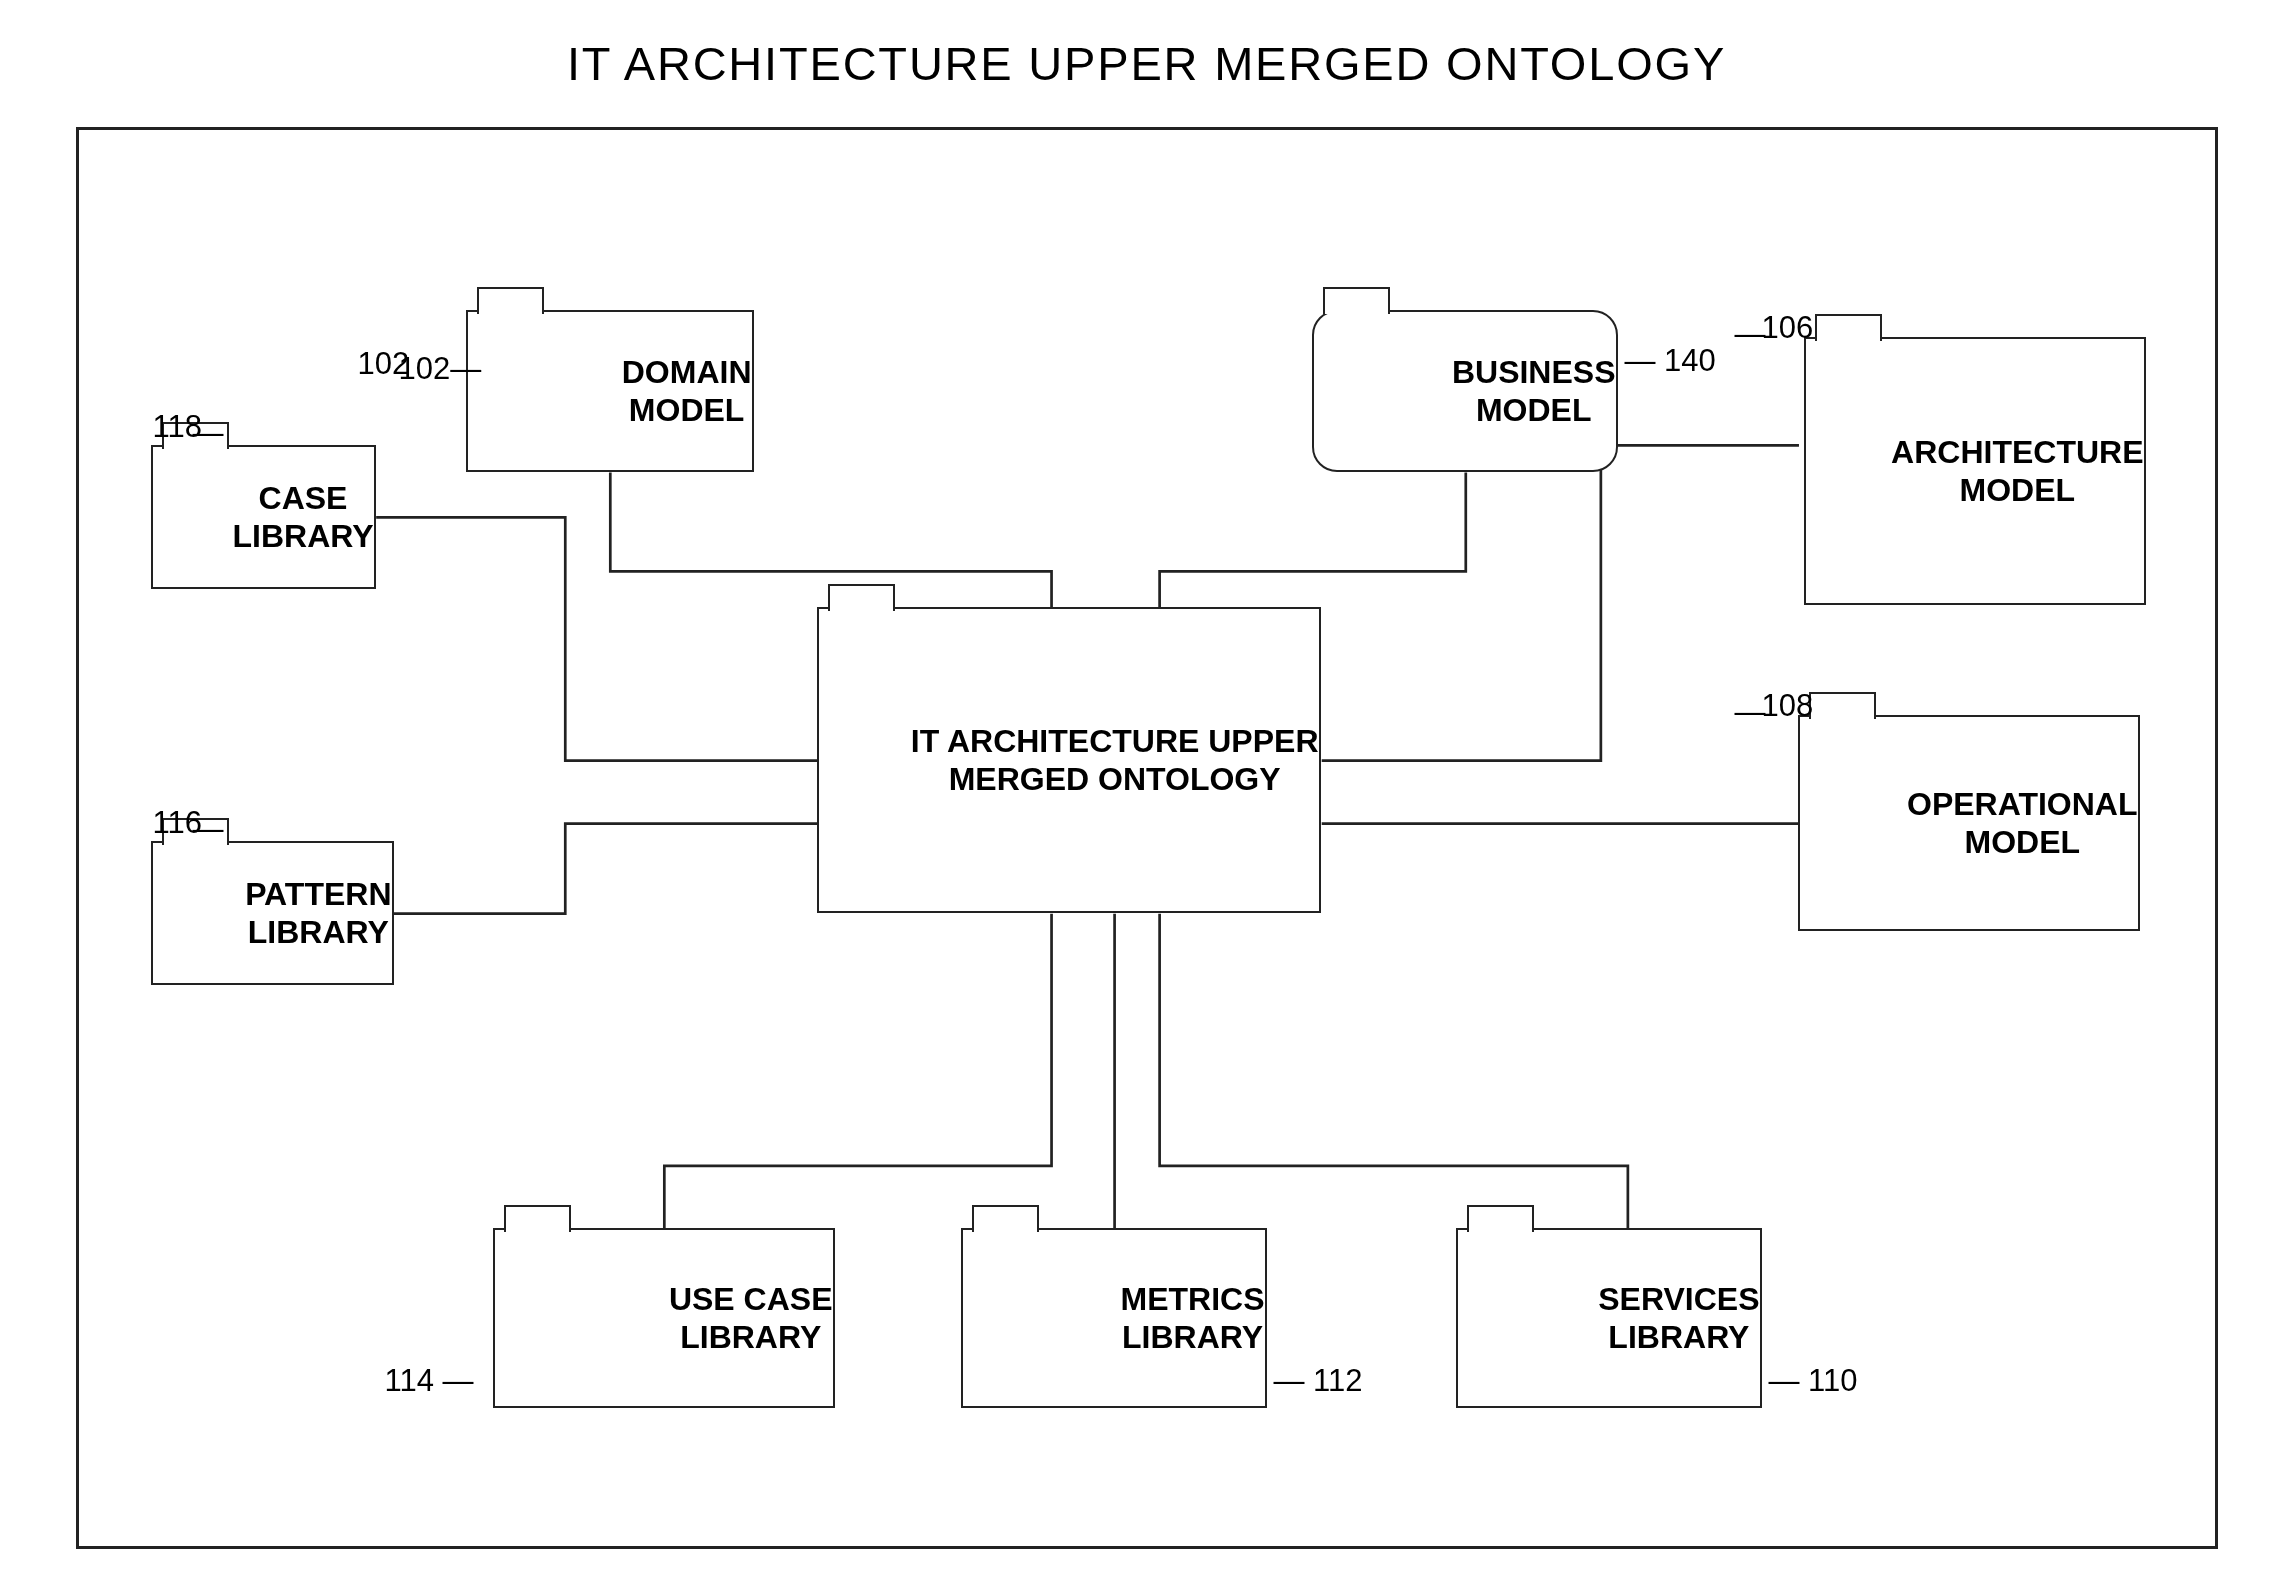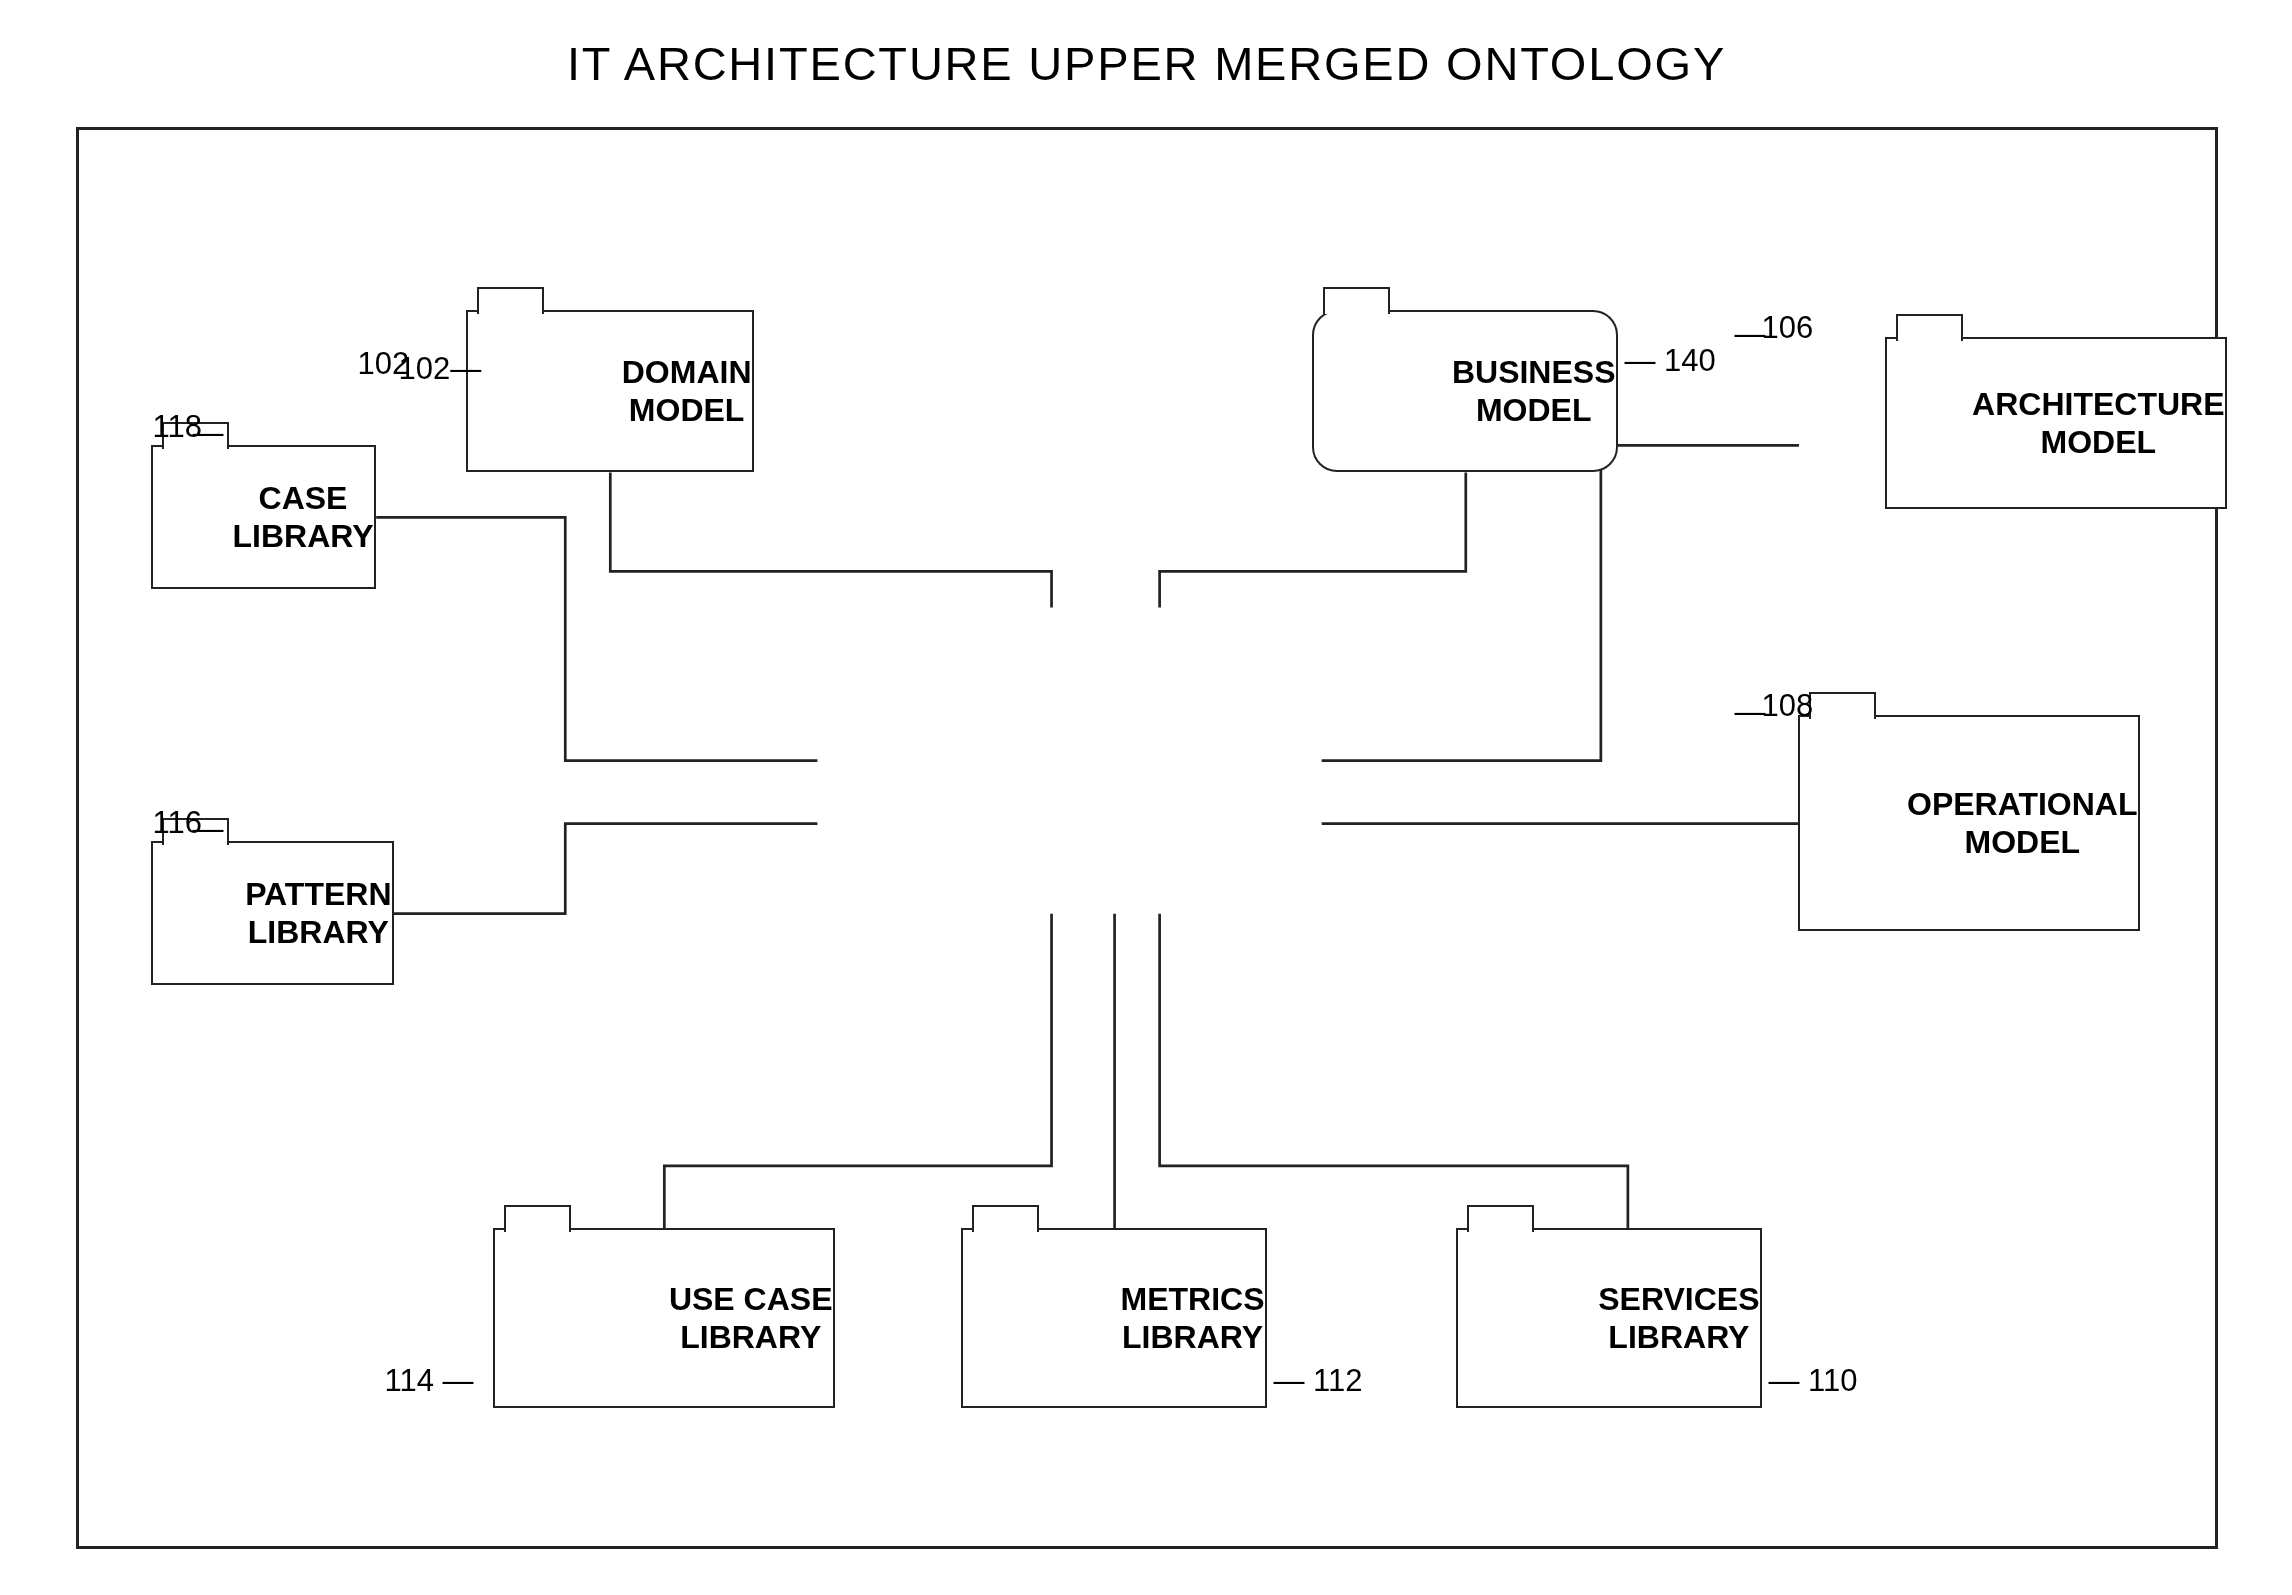--- a/index.html
+++ b/index.html
@@ -110,21 +110,21 @@
   </div>
   <div class="ref-label" style="left:279px; top:216px;">102</div>
   <span style="position:absolute;left:320px;top:213px;font-size:31px;margin-top:8px;">102—</span>
 
   <div class="node" style="left:1233px; top:180px; width:306px; height:162px;border-radius:25px;">
     <span style="white-space:pre-line;">BUSINESS
 MODEL</span>
   </div>
   <span style="position:absolute;left:1546px;top:213px;font-size:31px;">— 140</span>
 
-  <div class="node" style="left:1806px; top:207px; width:342px; height:172px;">
+  <div class="node" style="left:1725px; top:207px; width:342px; height:268px;">
     <span style="white-space:pre-line;">ARCHITECTURE
 MODEL</span>
   </div>
   <span style="position:absolute;left:1683px;top:180px;font-size:31px;">106</span>
   <span style="position:absolute;left:1656px;top:186px;font-size:31px;">—</span>
 
   <div class="node" style="left:1719px; top:585px; width:342px; height:216px;">
     <span style="white-space:pre-line;">OPERATIONAL
 MODEL</span>
   </div>
@@ -138,20 +138,24 @@
   <span style="position:absolute;left:74px;top:279px;font-size:31px;">118</span>
   <span style="position:absolute;left:114px;top:285px;font-size:31px;">—</span>
 
   <div class="node" style="left:72px; top:711px; width:243px; height:144px;">
     <span style="white-space:pre-line;">PATTERN
 LIBRARY</span>
   </div>
   <span style="position:absolute;left:74px;top:675px;font-size:31px;">116</span>
   <span style="position:absolute;left:114px;top:681px;font-size:31px;">—</span>
 
+  <div class="node" style="left:738px; top:477px; width:504px; height:306px;">
+    <span style="white-space:pre-line;">IT ARCHITECTURE UPPER
+MERGED ONTOLOGY</span>
+  </div>
 
   <div class="node" style="left:414px; top:1098px; width:342px; height:180px;">
     <span style="white-space:pre-line;">USE CASE
 LIBRARY</span>
   </div>
   <span style="position:absolute;left:306px;top:1233px;font-size:31px;">114 —</span>
 
   <div class="node" style="left:882px; top:1098px; width:306px; height:180px;">
     <span style="white-space:pre-line;">METRICS
 LIBRARY</span>

